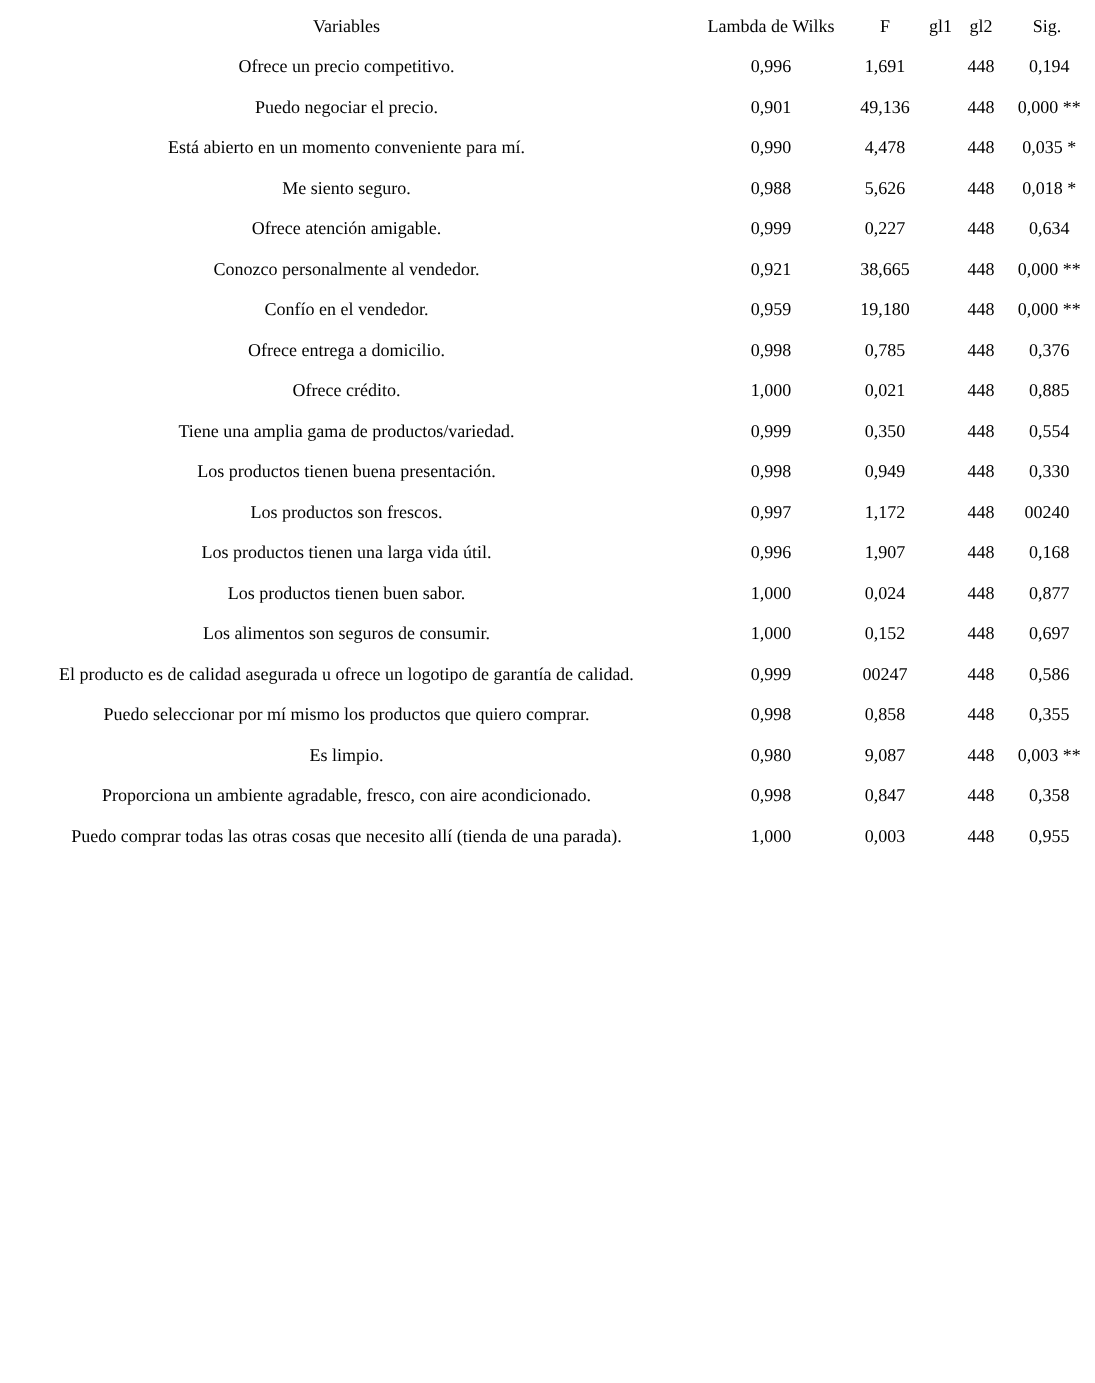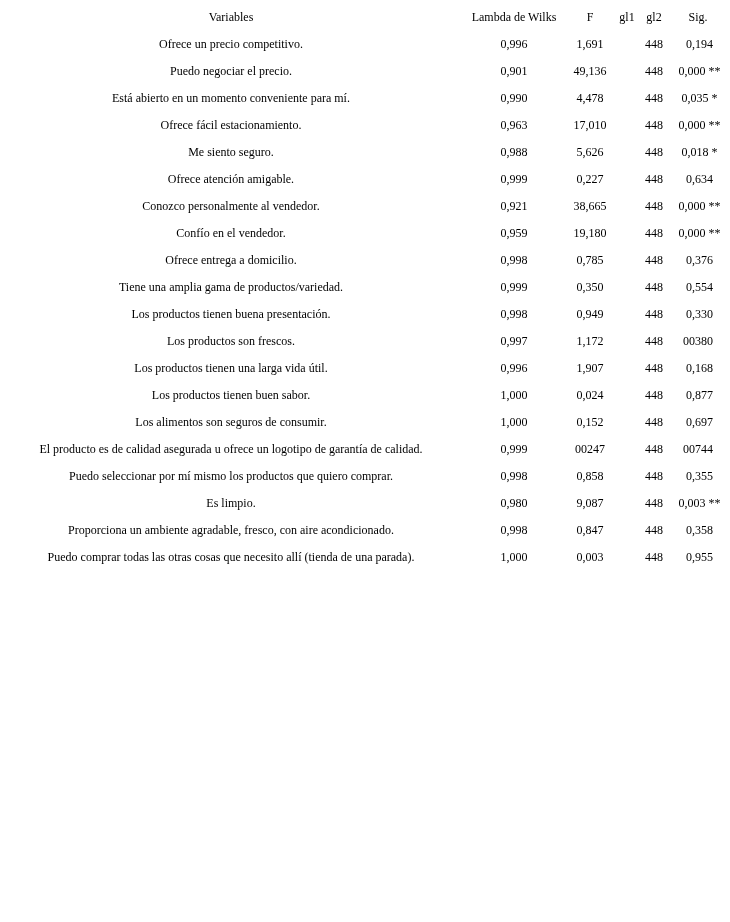--- a/index.html
+++ b/index.html
@@ -69,28 +69,20 @@
       </tr>
       <tr>
         <td>Está abierto en un momento conveniente para mí.</td>
         <td>0,990</td>
         <td class="f">4,478</td>
         <td></td>
         <td class="gl2">448</td>
         <td class="sig"><span class="sv">0,035</span> <span>*</span></td>
       </tr>
       <tr>
-        <td>Ofrece fácil estacionamiento.</td>
-        <td>0,963</td>
-        <td class="f">17,010</td>
-        <td></td>
-        <td class="gl2">448</td>
-        <td class="sig"><span class="sv">0,000</span> <span>**</span></td>
-      </tr>
-      <tr>
         <td>Me siento seguro.</td>
         <td>0,988</td>
         <td class="f">5,626</td>
         <td></td>
         <td class="gl2">448</td>
         <td class="sig"><span class="sv">0,018</span> <span>*</span></td>
       </tr>
       <tr>
         <td>Ofrece atención amigable.</td>
         <td>0,999</td>
@@ -117,20 +109,28 @@
       </tr>
       <tr>
         <td>Ofrece entrega a domicilio.</td>
         <td>0,998</td>
         <td class="f">0,785</td>
         <td></td>
         <td class="gl2">448</td>
         <td class="sig"><span class="sv">0,376</span> <span></span></td>
       </tr>
       <tr>
+        <td>Ofrece crédito.</td>
+        <td>1,000</td>
+        <td class="f">0,021</td>
+        <td></td>
+        <td class="gl2">448</td>
+        <td class="sig"><span class="sv">0,885</span> <span></span></td>
+      </tr>
+      <tr>
         <td>Tiene una amplia gama de productos/variedad.</td>
         <td>0,999</td>
         <td class="f">0,350</td>
         <td></td>
         <td class="gl2">448</td>
         <td class="sig"><span class="sv">0,554</span> <span></span></td>
       </tr>
       <tr>
         <td>Los productos tienen buena presentación.</td>
         <td>0,998</td>
@@ -138,21 +138,21 @@
         <td></td>
         <td class="gl2">448</td>
         <td class="sig"><span class="sv">0,330</span> <span></span></td>
       </tr>
       <tr>
         <td>Los productos son frescos.</td>
         <td>0,997</td>
         <td class="f">1,172</td>
         <td></td>
         <td class="gl2">448</td>
-        <td class="sig"><span class="sv">00380</span> <span></span></td>
+        <td class="sig"><span class="sv">00240</span> <span></span></td>
       </tr>
       <tr>
         <td>Los productos tienen una larga vida útil.</td>
         <td>0,996</td>
         <td class="f">1,907</td>
         <td></td>
         <td class="gl2">448</td>
         <td class="sig"><span class="sv">0,168</span> <span></span></td>
       </tr>
       <tr>
@@ -170,21 +170,21 @@
         <td></td>
         <td class="gl2">448</td>
         <td class="sig"><span class="sv">0,697</span> <span></span></td>
       </tr>
       <tr>
         <td>El producto es de calidad asegurada u ofrece un logotipo de garantía de calidad.</td>
         <td>0,999</td>
         <td class="f">00247</td>
         <td></td>
         <td class="gl2">448</td>
-        <td class="sig"><span class="sv">00744</span> <span></span></td>
+        <td class="sig"><span class="sv">0,586</span> <span></span></td>
       </tr>
       <tr>
         <td>Puedo seleccionar por mí mismo los productos que quiero comprar.</td>
         <td>0,998</td>
         <td class="f">0,858</td>
         <td></td>
         <td class="gl2">448</td>
         <td class="sig"><span class="sv">0,355</span> <span></span></td>
       </tr>
       <tr>

